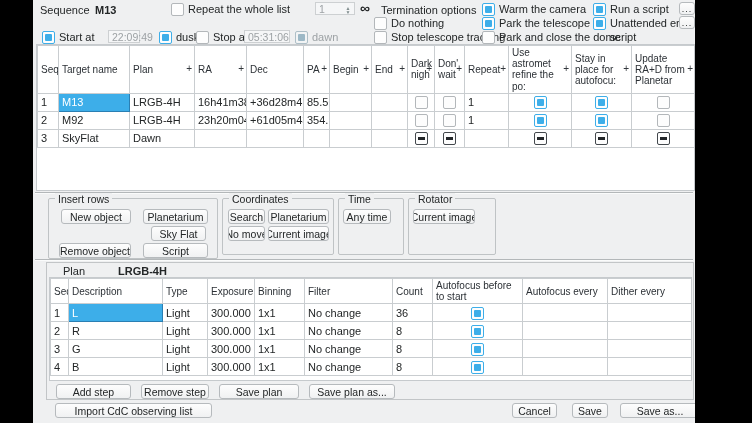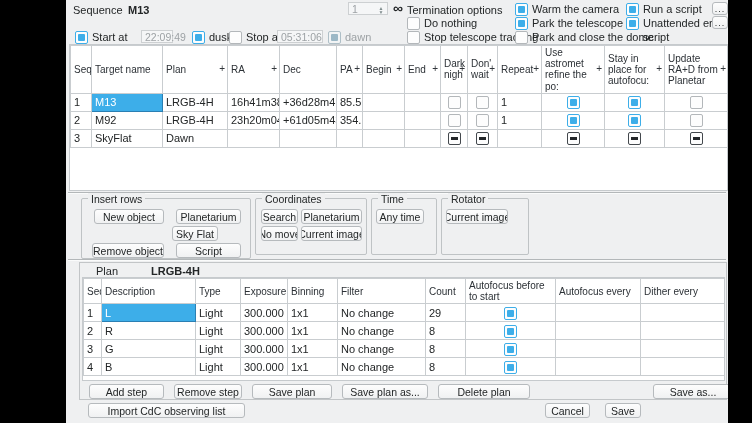--- a/index.html
+++ b/index.html
@@ -1,19 +1,19 @@
 <!DOCTYPE html>
 <html><head>
 <meta charset="utf-8">
 <style>
   * { box-sizing:border-box; margin:0; padding:0; }
   html,body { width:752px; height:423px; background:#000; overflow:hidden; }
   .screen { position:relative; width:752px; height:423px; background:#000;
             font-family:"Liberation Sans",sans-serif; font-size:11px; color:#232627; }
-  .dialog { position:absolute; left:33px; top:0; width:662px; height:423px; background:#eff0f1; overflow:hidden;margin-left:33px; }
+  .dialog { position:absolute; left:33px; top:0; width:662px; height:423px; background:#eff0f1; overflow:hidden; }
   .abs { position:absolute; }
   .opt { position:absolute; display:flex; align-items:center; gap:4px; height:14px; white-space:nowrap; }
   .lbl { white-space:nowrap; }
   .bold { font-weight:bold; }
   
   .cb { display:inline-block; width:13px; height:13px; border:1px solid #b3b7ba; border-radius:2px;
         background:#fdfdfd; position:relative; flex:0 0 auto; }
   .cb-checked { border-color:#3daee9; }
   .cb-checked::after { content:""; position:absolute; left:2px; top:2px; width:7px; height:7px;
         background:#3daee9; border-radius:1px; }
@@ -56,29 +56,33 @@
 </style>
 </head>
 <body>
 
 <div class="screen">
 <div class="dialog">
 
   <span class="abs" style="left:7px;top:4px">Sequence</span>
   <span class="abs bold" style="left:62px;top:4px">M13</span>
 
+  <div class="opt" style="left:138px;top:2px">
+    <span class="cb cb-unchecked"></span>
+    <span class="lbl">Repeat the whole list</span>
+  </div>
   <div class="field" style="left:282px;top:2px;width:40px">
     <span>1</span>
     <span class="spin-arrows">
           <span>▲</span>
           <span>▼</span>
         </span>
   </div>
   <span class="abs inf" style="left:327px;top:0">∞</span>
-  <span class="abs" style="left:341px;top:4px">Termination options</span>
+  <span class="abs" style="left:348px;top:4px">Termination options</span>
 
   <div class="opt" style="left:341px;top:16px">
     <span class="cb cb-unchecked"></span>
     <span class="lbl">Do nothing</span>
   </div>
 
   <div class="opt" style="left:9px;top:30px">
     <span class="cb cb-checked"></span>
     <span class="lbl">Start at</span>
   </div>
@@ -216,21 +220,21 @@
     </tbody>
         </table>
   </div>
 
   <div class="divider" style="left:2px;top:192px;width:658px"></div>
 
   <div class="group" style="left:15px;top:198px;width:170px;height:61px">
     <span class="group-title">Insert rows</span>
     <div class="btn" style="left:12px;top:10px;width:70px">New object</div>
     <div class="btn" style="left:94px;top:10px;width:65px">Planetarium</div>
-    <div class="btn" style="left:90px;top:27px;width:46px">Sky Flat</div>
+    <div class="btn" style="left:102px;top:27px;width:55px">Sky Flat</div>
     <div class="btn" style="left:10px;top:44px;width:72px">Remove object</div>
     <div class="btn" style="left:94px;top:44px;width:65px">Script</div>
   </div>
 
   <div class="group" style="left:189px;top:198px;width:112px;height:57px">
     <span class="group-title">Coordinates</span>
     <div class="btn" style="left:5px;top:10px;width:37px">Search</div>
     <div class="btn" style="left:45px;top:10px;width:61px">Planetarium</div>
     <div class="btn" style="left:5px;top:27px;width:37px">No move</div>
     <div class="btn" style="left:45px;top:27px;width:61px">Current image</div>
@@ -279,21 +283,21 @@
           <th><span>Autofocus every</span></th>
           <th><span>Dither every</span></th>
         </tr>
         <tr>
           <td>1</td>
           <td class="sel">L</td>
           <td>Light</td>
           <td>300.000</td>
           <td>1x1</td>
           <td>No change</td>
-          <td>29</td>
+          <td>36</td>
           <td class="cbcell"><span class="cb cb-checked"></span></td>
           <td></td>
           <td></td>
         </tr>
         <tr>
           <td>2</td>
           <td>R</td>
           <td>Light</td>
           <td>300.000</td>
           <td>1x1</td>
@@ -328,22 +332,21 @@
           <td></td>
         </tr>
       </tbody>
           </table>
     </div>
 
     <div class="btn" style="left:9px;top:121px;width:75px">Add step</div>
     <div class="btn" style="left:94px;top:121px;width:68px">Remove step</div>
     <div class="btn" style="left:172px;top:121px;width:80px">Save plan</div>
     <div class="btn" style="left:262px;top:121px;width:86px">Save plan as...</div>
-    <div class="btn" style="left:358px;top:121px;width:92px">Delete plan</div>
   </div>
 
   <div class="btn" style="left:22px;top:403px;width:157px">Import CdC observing list</div>
   <div class="btn" style="left:479px;top:403px;width:45px">Cancel</div>
   <div class="btn" style="left:539px;top:403px;width:36px">Save</div>
-  <div class="btn" style="left:587px;top:384px;width:80px">Save as...</div>
+  <div class="btn" style="left:587px;top:403px;width:80px">Save as...</div>
 
 </div>
 </div>
 
 </body></html>

